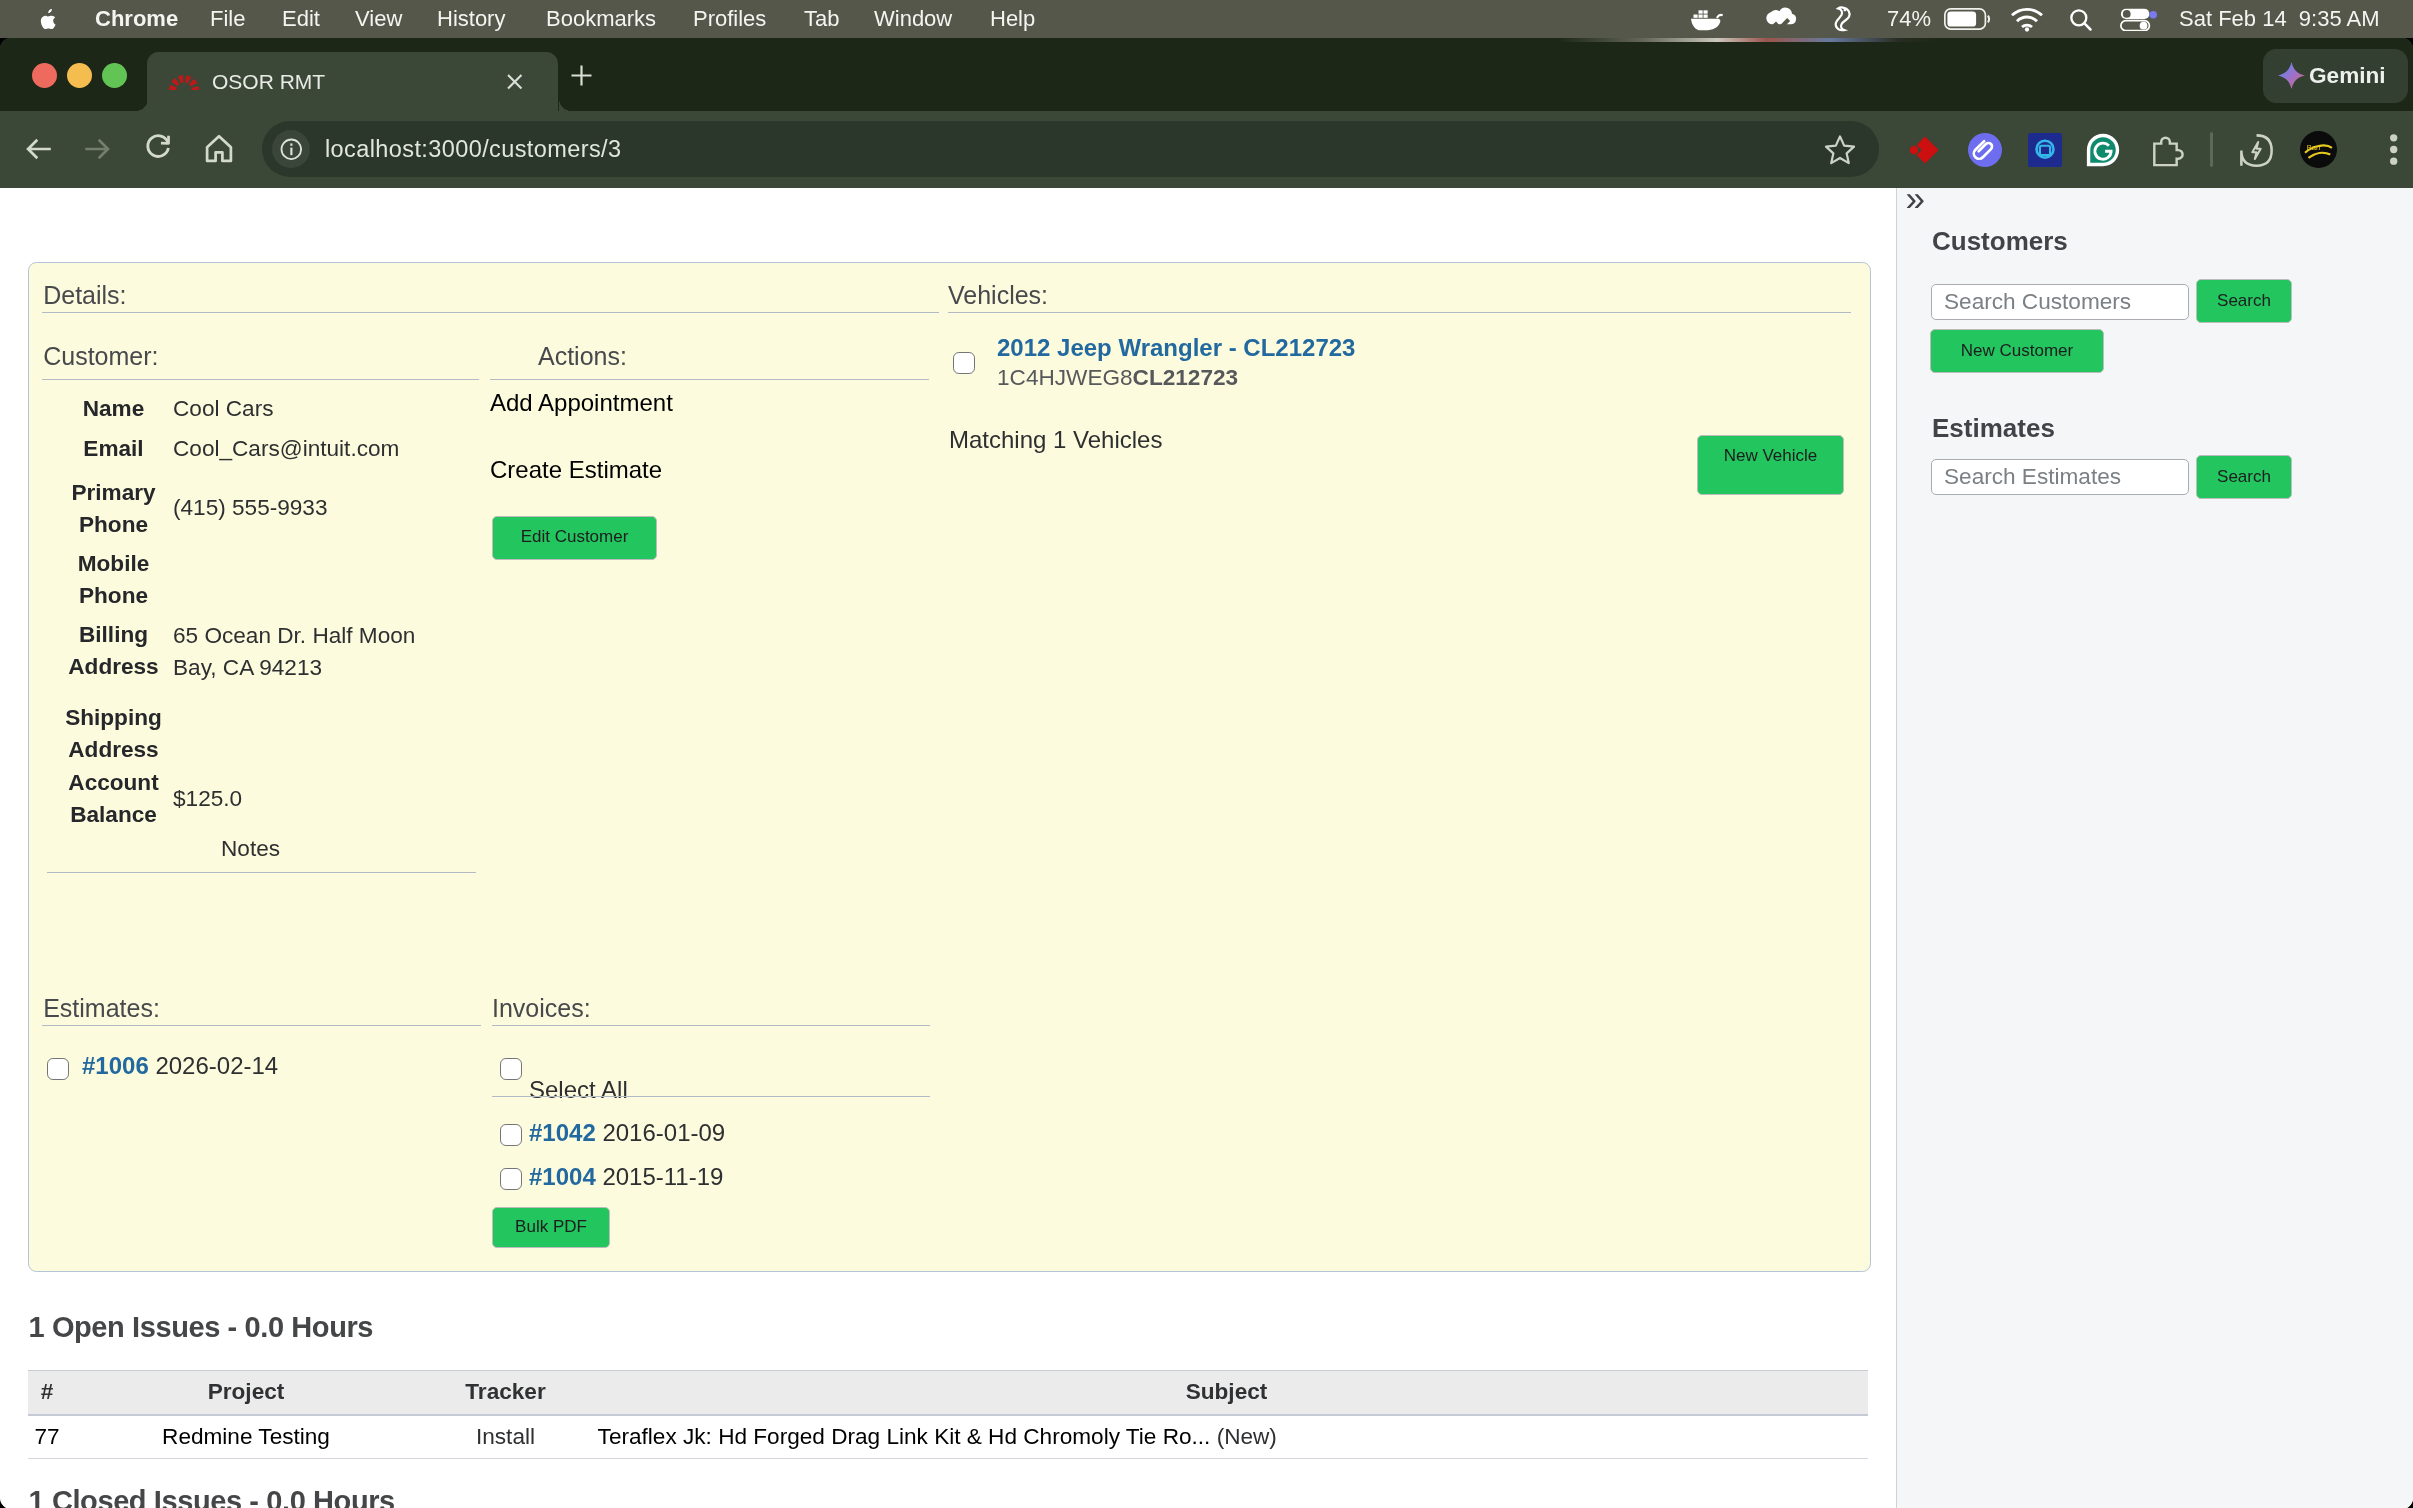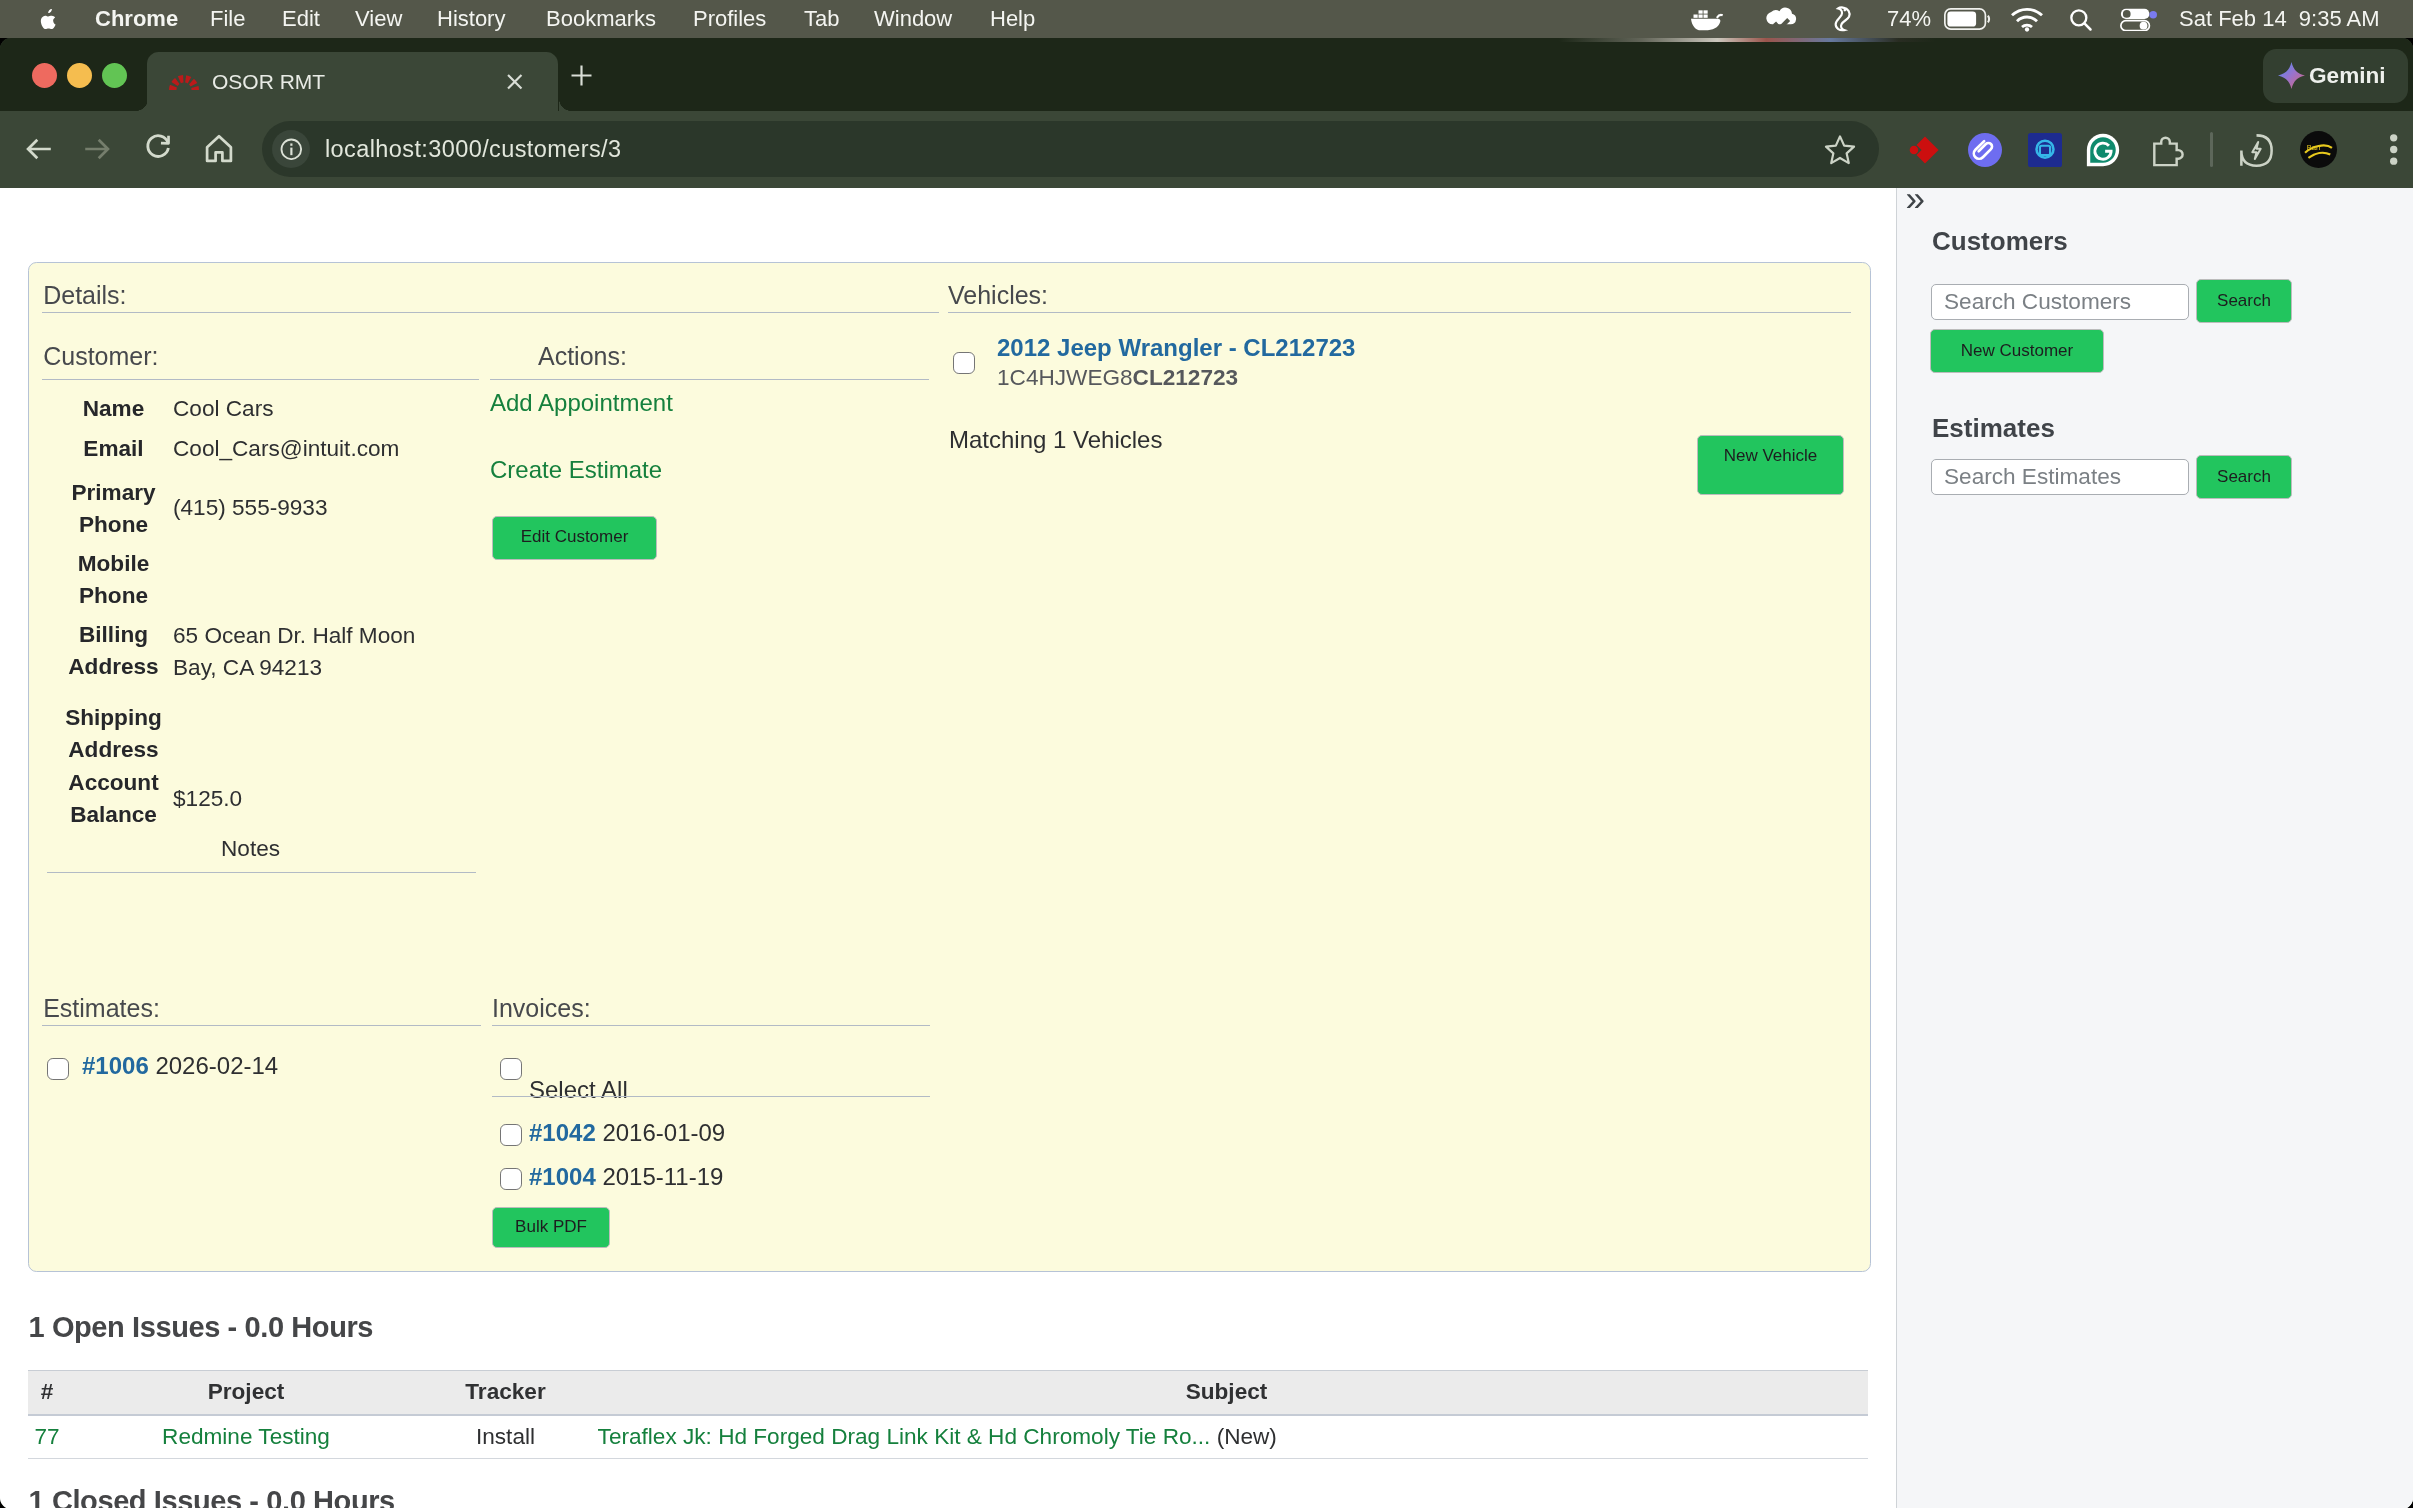--- a/index.html
+++ b/index.html
@@ -29,21 +29,21 @@
 
 #page { position:absolute; top:150px; left:0; width:2413px; height:1321px; background:#ffffff; }
 #sidebar { position:absolute; left:1896px; top:0; width:517px; height:1321px; background:#f5f6f8; border-left:1.7px solid #cfd3d7; }
 
 h1.title { position:absolute; left:28.5px; top:15px; font-size:34px; font-weight:bold; color:#454547; }
 h1.title .blue { color:#1e6ba4; }
 
 #panel { position:absolute; left:28px; top:74px; width:1843px; height:1010px; background:#fcfbdd; border:1.7px solid #b6c3d6; border-radius:8.4px; }
 .sect { position:absolute; font-size:25px; color:#47494d; }
 .rule { position:absolute; height:0; border-top:1.7px solid #b2bac5; }
-a.lnk { color:#15803d; text-decoration:none; }
+a.lnk { color:#000000; text-decoration:none; }
 a.blnk { color:#22699f; font-weight:bold; text-decoration:none; }
 .btn { position:absolute; background:#22c55e; border:1.7px solid #bcbcbc; border-radius:5px; font-size:17px; color:#1d1d1f; text-align:center; }
 .cb { position:absolute; width:22px; height:22px; background:#fff; border:1.7px solid #757575; border-radius:5.9px; }
 
 
 .flbl { position:absolute; left:19px; width:131px; text-align:center; font-weight:bold; color:#26272a; font-size:22.6px; line-height:32px; }
 .fval { position:absolute; left:144px; width:288px; font-size:22.6px; line-height:32px; color:#2e2f31; }
 
 
 .ihead { position:absolute; left:28.5px; font-size:29px; line-height:1; font-weight:bold; color:#454648; letter-spacing:-0.4px; }

